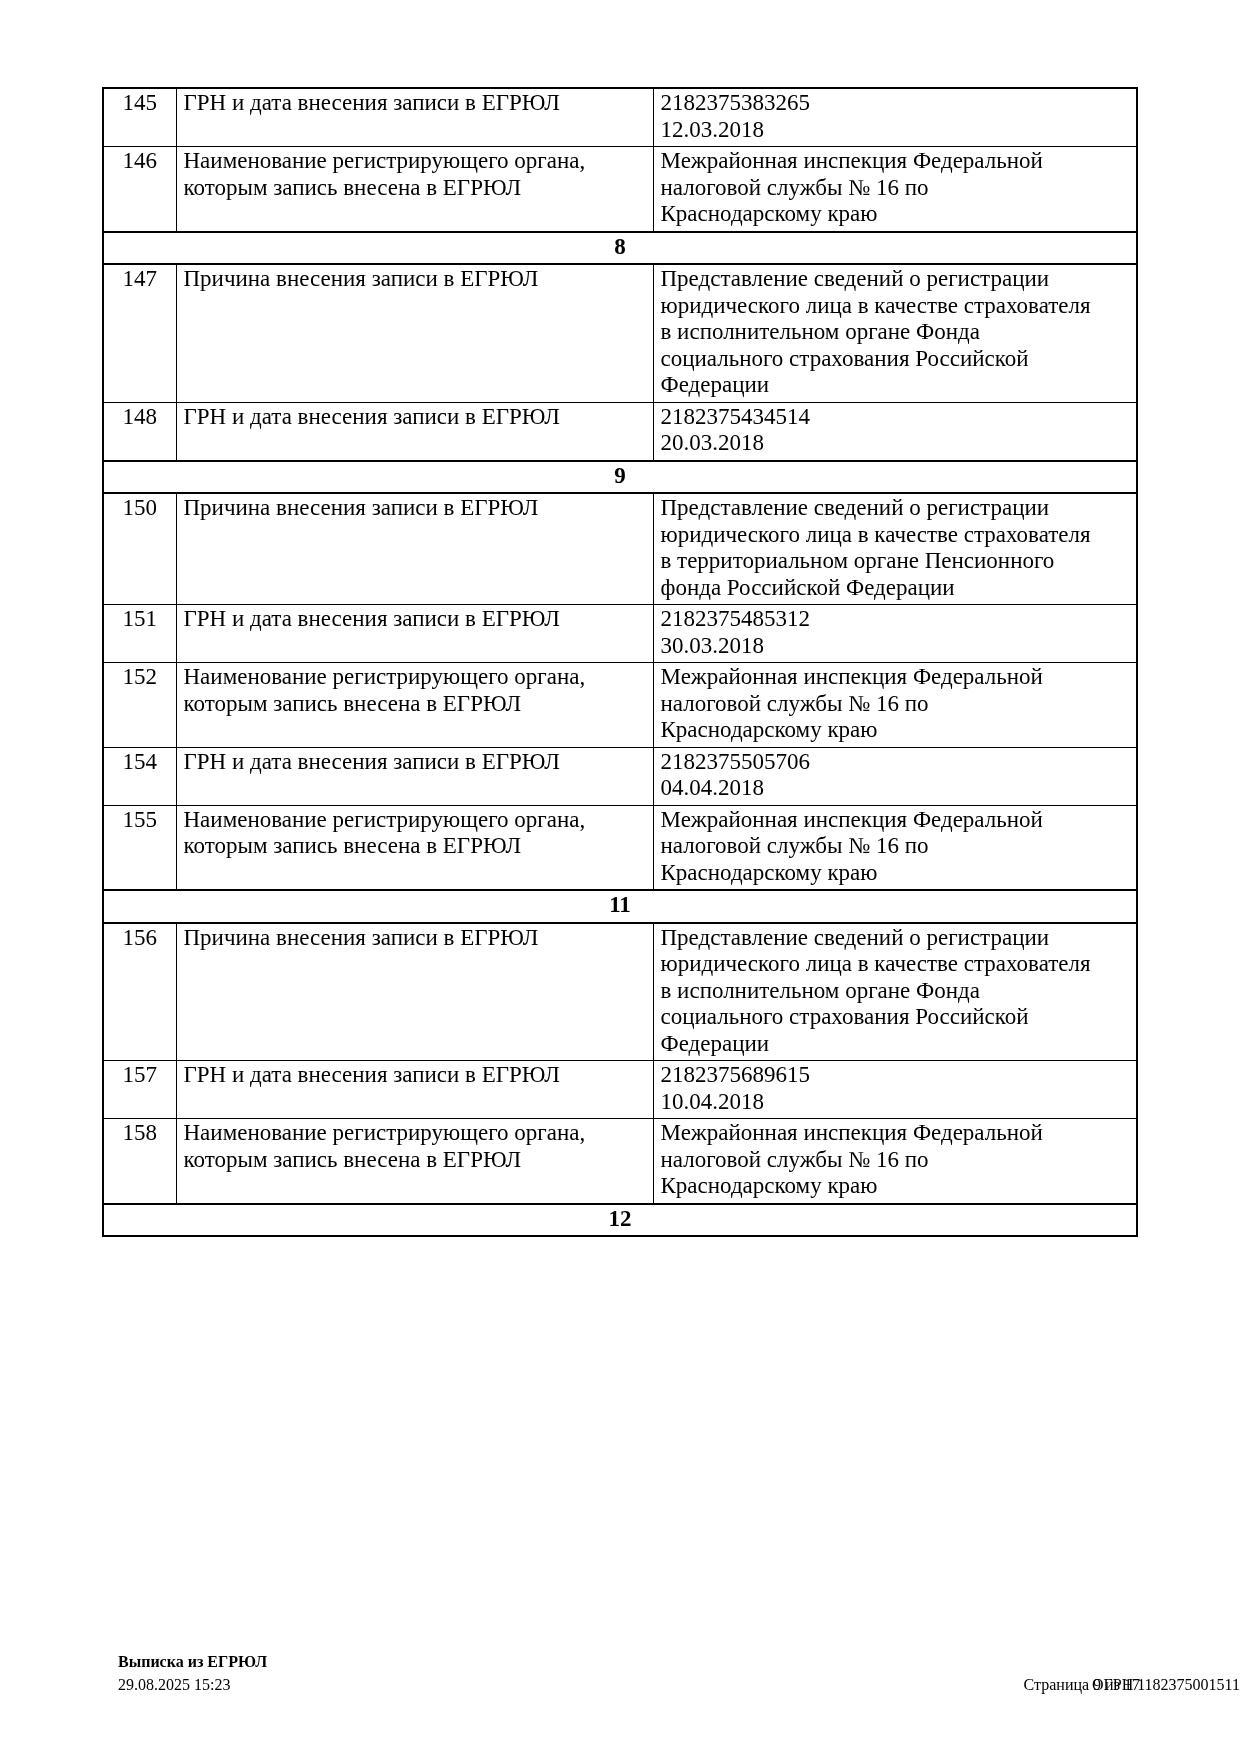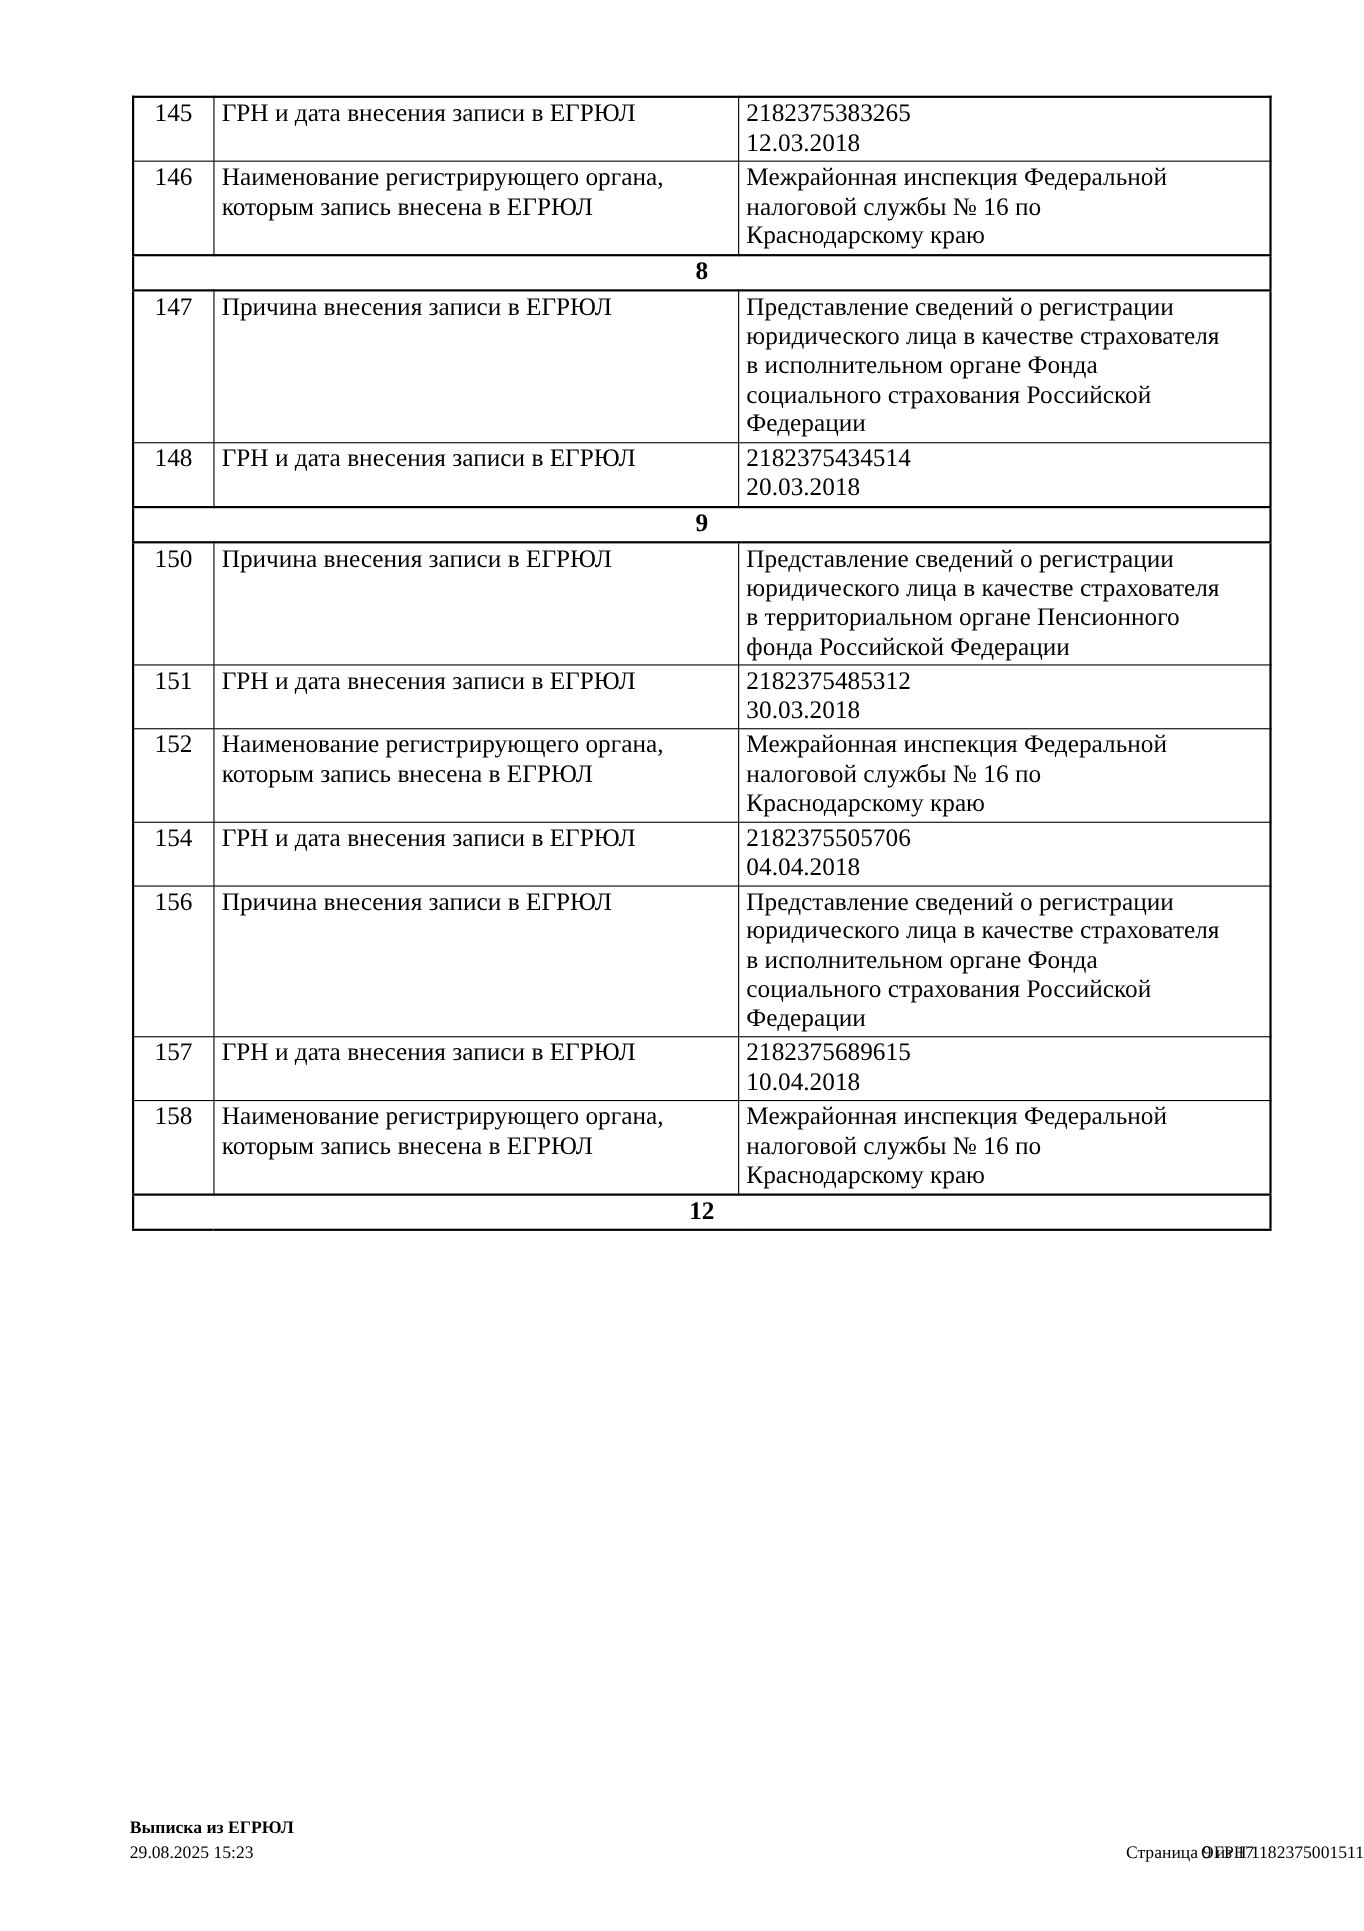--- a/index.html
+++ b/index.html
@@ -6,21 +6,21 @@
   body {
     width: 1240px; height: 1755px;
     background: #ffffff;
     color: #000000;
     font-family: "Liberation Serif", serif;
     position: relative;
     overflow: hidden;
   }
   .doc-table {
     position: absolute;
-    left: 120px; top: 87px;
+    left: 102px; top: 87px;
     width: 1034px;
     table-layout: fixed;
     border-collapse: collapse;
     border: 2px solid #000;
     font-size: 23px;
     line-height: 26.5px;
   }
   .doc-table td {
     border: 1px solid #000;
     vertical-align: top;
@@ -118,20 +118,31 @@
 налоговой службы № 16 по
 Краснодарскому краю</td>
       </tr>
       <tr>
         <td class="num-cell">154</td>
         <td class="label-cell">ГРН и дата внесения записи в ЕГРЮЛ</td>
         <td class="value-cell">2182375505706
 04.04.2018</td>
       </tr>
       <tr>
+        <td class="num-cell">155</td>
+        <td class="label-cell">Наименование регистрирующего органа,
+которым запись внесена в ЕГРЮЛ</td>
+        <td class="value-cell">Межрайонная инспекция Федеральной
+налоговой службы № 16 по
+Краснодарскому краю</td>
+      </tr>
+      <tr class="section-row">
+        <td colspan="3">11</td>
+      </tr>
+      <tr>
         <td class="num-cell">156</td>
         <td class="label-cell">Причина внесения записи в ЕГРЮЛ</td>
         <td class="value-cell">Представление сведений о регистрации
 юридического лица в качестве страхователя
 в исполнительном органе Фонда
 социального страхования Российской
 Федерации</td>
       </tr>
       <tr>
         <td class="num-cell">157</td>

